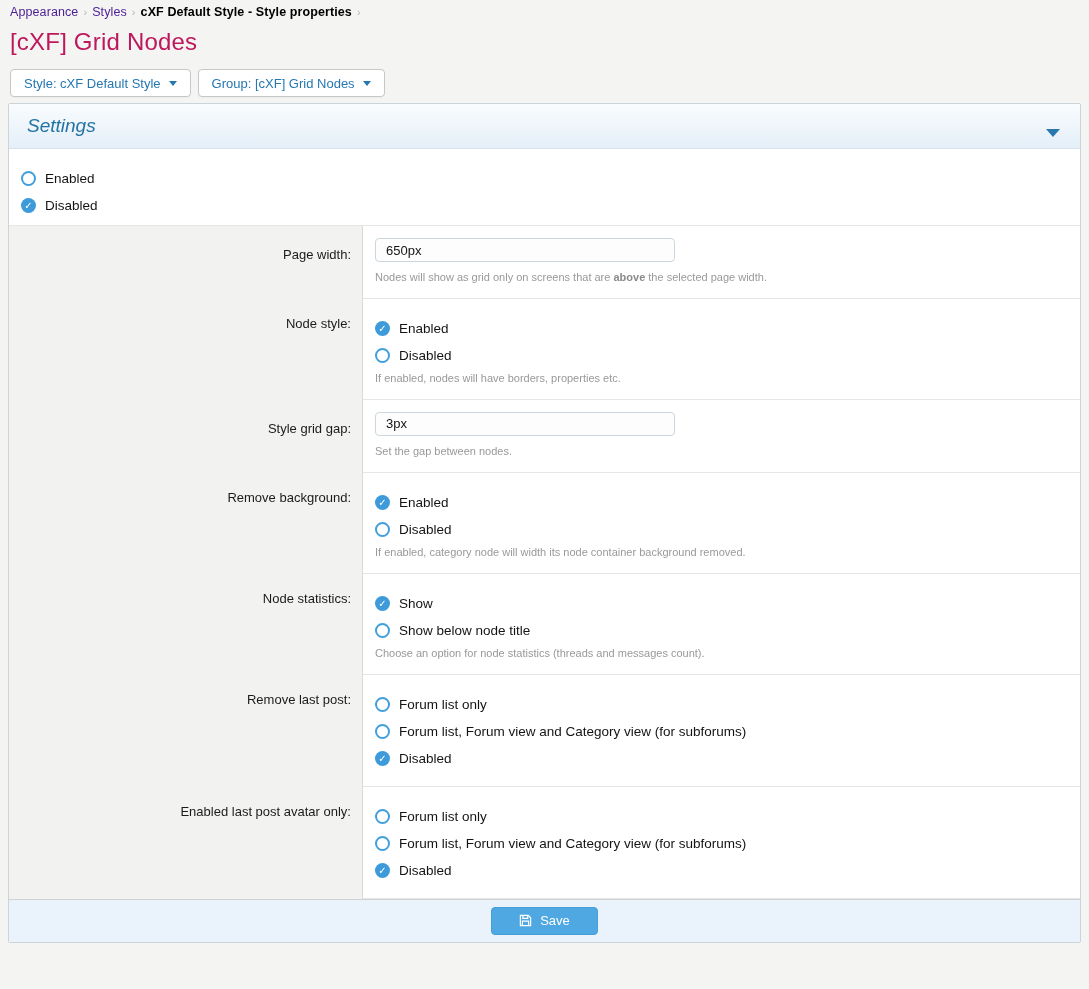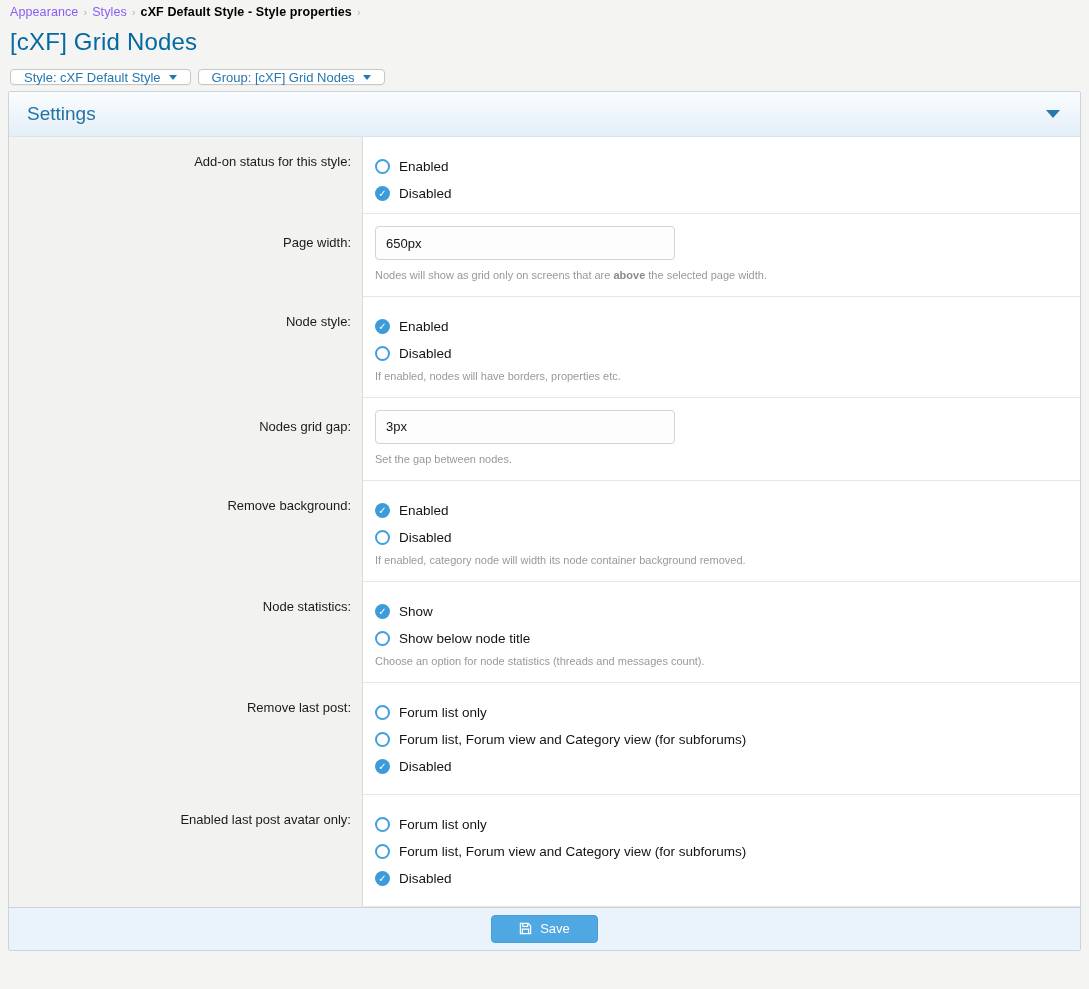--- a/index.html
+++ b/index.html
@@ -7,50 +7,50 @@
   body {
     font-family: "Liberation Sans", "DejaVu Sans", sans-serif;
     background: #f4f4f3;
     color: #141414;
     overflow: hidden;
   }
 
   
   .top-area { padding: 5px 10px 0 10px; }
   .breadcrumb { font-size: 12.5px; color: #8f8f8f; letter-spacing: .1px; }
-  .breadcrumb .crumb { color: #8b5cf6; cursor: pointer; }
+  .breadcrumb .crumb { color: #4c1d95; cursor: pointer; }
   .breadcrumb .crumb.current { color: #000000; font-weight: bold; }
   .breadcrumb .sep { color: #b5b5b5; margin: 0 5px; font-size: 11px; }
   .page-title {
-    font-size: 24px; font-weight: 400; color: #0369a1;
+    font-size: 24px; font-weight: 400; color: #be185d;
     margin: 9px 0 13px 0; letter-spacing: .2px;
   }
   .filter-btn-row { display: flex; gap: 7px; margin-bottom: 6px; }
   .menu-btn {
     display: inline-flex; align-items: center; gap: 8px;
     background: #ffffff; border: 1px solid #c7c7c7; border-radius: 4px;
-    padding: 0 13px; height: 16px; font-size: 13px; color: #2577b1;
+    padding: 0 13px; height: 28px; font-size: 13px; color: #2577b1;
     font-family: inherit; cursor: pointer; box-shadow: 0 1px 1px rgba(0,0,0,.03);
   }
   .caret-down {
     width: 0; height: 0; display: inline-block;
     border-left: 4px solid transparent; border-right: 4px solid transparent;
     border-top: 5px solid #2577b1; margin-top: 1px;
   }
 
   
   .panel {
     margin: 0 8px; background: #ffffff;
     border: 1px solid #ccd4db; border-radius: 2px;
   }
   .panel-header {
-    display: flex; align-items: center; justify-content: space-between;
+    display: flex; align-items: flex-end; justify-content: space-between;
     padding: 11px 18px 11px 18px; min-height: 44px;
     background: linear-gradient(#f9fcfe, #e4eff8);
-    border-bottom: 1px solid #d7e3ee; cursor: pointer;
+    border-bottom: 1px solid #d7e3ee; cursor: pointer; font-style: italic;
   }
   .panel-header-title { font-size: 19px; color: #2473a5; font-weight: 400; }
   .panel-chevron {
     width: 0; height: 0;
     border-left: 7px solid transparent; border-right: 7px solid transparent;
     border-top: 8px solid #2878ad; margin-right: 2px; cursor: pointer;
   }
 
   
   .form-row { display: flex; }
@@ -80,21 +80,21 @@
   .radio.sel {
     background: #3d9bd9; color: #fff;
     display: flex; align-items: center; justify-content: center;
   }
   .radio.sel::after {
     content: "✓"; font-size: 10px; font-weight: bold; color: #fff;
     line-height: 1; margin-top: 1px;
   }
 
   .text-input {
-    width: 300px; height: 34px; margin-top: 2px;
+    width: 300px; height: 24px; margin-top: 2px;
     border: 1px solid #ccd6dd; border-radius: 4px;
     padding: 0 10px; font-size: 13px; color: #141414;
     font-family: inherit; background: #fdfdfe; outline: none;
   }
   .desc {
     margin-top: 8px; font-size: 11px; color: #999999; line-height: 1.45;
   }
   .desc strong { color: #8b8b8b; }
 
   
@@ -131,21 +131,20 @@
 </div>
 
 <div class="panel">
 
   <div class="panel-header">
     <span class="panel-header-title">Settings</span>
     <span class="panel-chevron"></span>
   </div>
 
   <div class="form-row">
-    <div class="row-label">Add-on status for this style:</div>
     <div class="row-content">
       <label class="radio-opt">
         <span class="radio unsel"></span>
         <span>Enabled</span>
       </label>
       <label class="radio-opt">
         <span class="radio sel"></span>
         <span>Disabled</span>
       </label>
     </div>
@@ -168,21 +167,21 @@
       </label>
       <label class="radio-opt">
         <span class="radio unsel"></span>
         <span>Disabled</span>
       </label>
       <div class="desc"><span>If enabled, nodes will have borders, properties etc.</span></div>
     </div>
   </div>
 
   <div class="form-row">
-    <div class="row-label lbl-input">Nodes grid gap:</div>
+    <div class="row-label lbl-input">Style grid gap:</div>
     <div class="row-content">
       <input class="text-input" type="text" value="3px" style="">
       <div class="desc"><span>Set the gap between nodes.</span></div>
     </div>
   </div>
 
   <div class="form-row">
     <div class="row-label">Remove background:</div>
     <div class="row-content">
       <label class="radio-opt">

